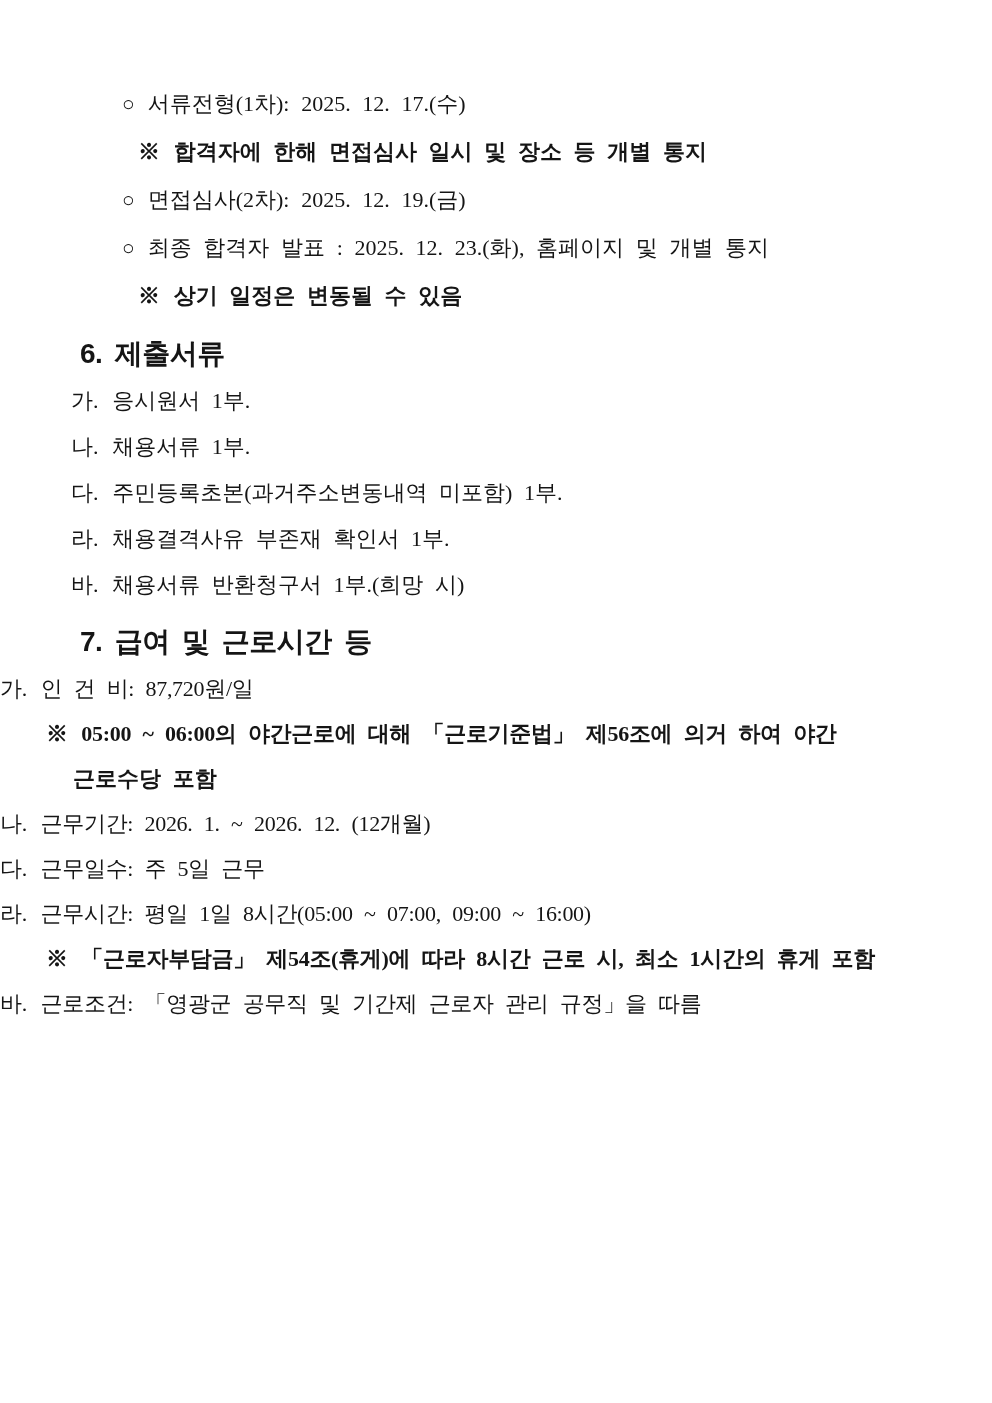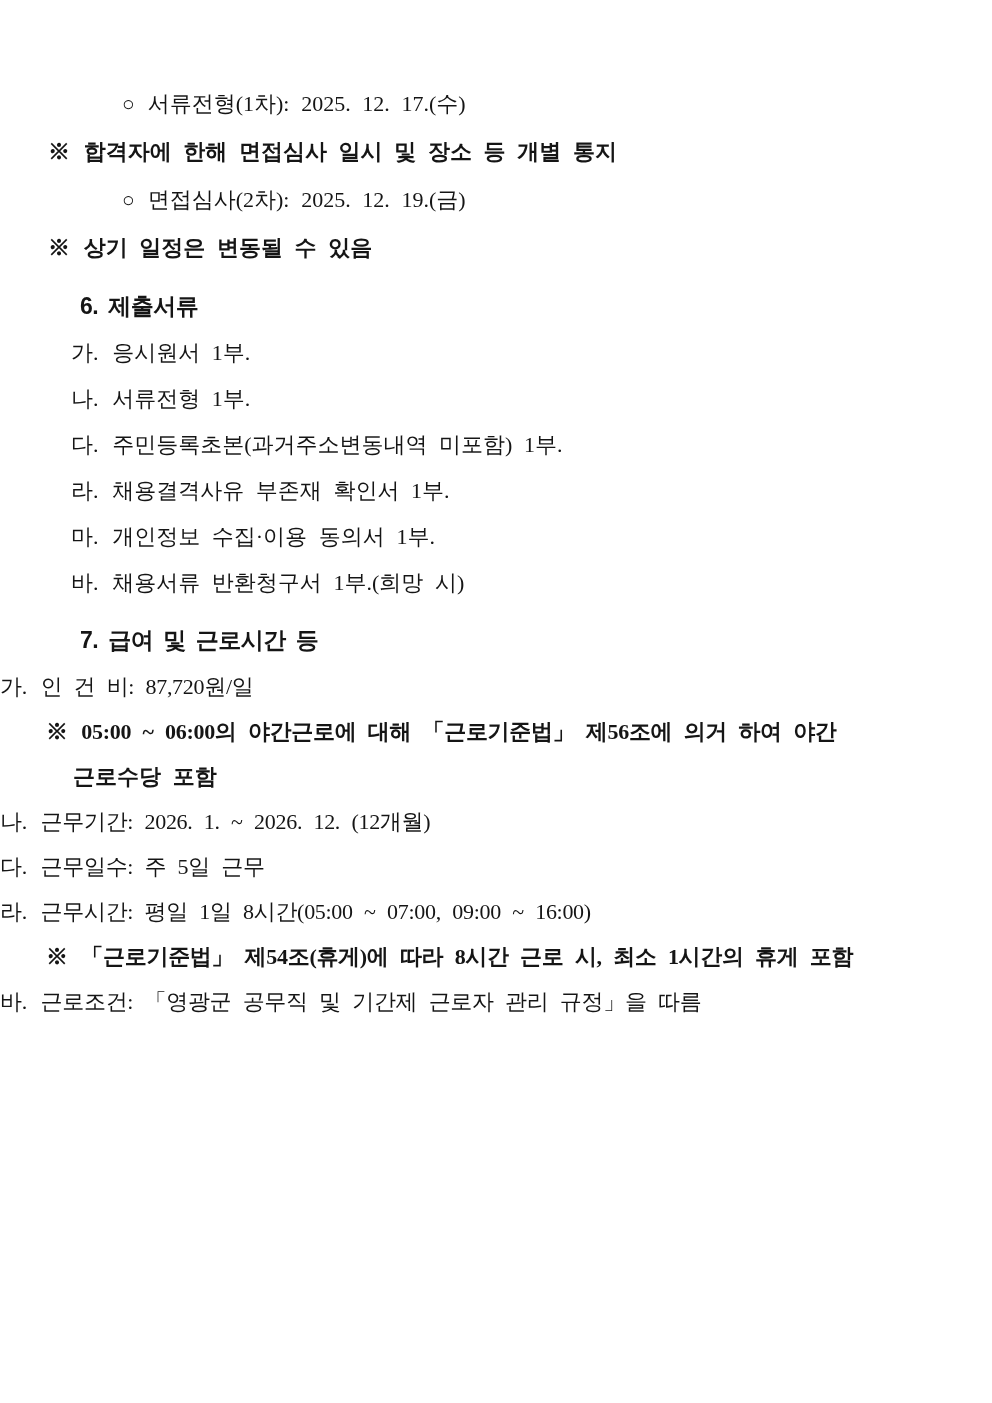--- a/index.html
+++ b/index.html
@@ -21,30 +21,30 @@
     white-space: nowrap;
     word-spacing: 0.28em;
   }
   .marker {
     display: inline-block;
     margin-right: 0.62em;
   }
   
   .sched        { line-height: 48px; }
   .sched.circle { padding-left: 122px; }
-  .sched.note   { font-weight: bold; margin-left: 48px; }
+  .sched.note   { padding-left: 138px; font-weight: bold; }
   .sched.circle .marker { font-size: 21px; }
   
   .heading {
     margin-top: 10px;
     line-height: 48px;
     padding-left: 80px;
     font-family: "Liberation Sans", sans-serif;
     font-weight: bold;
-    font-size: 23px;
+    font-size: 28px;
     letter-spacing: -0.5px;
     word-spacing: 0.18em;
     white-space: nowrap;
   }
   
   .doc-item { padding-left: 71px; line-height: 46px; }
   
   .pay-item {  line-height: 45px; letter-spacing: -0.3px; }
   .pay-note { padding-left: 46px; line-height: 45px; font-weight: bold; letter-spacing: -0.3px; }
   .pay-cont { padding-left: 73px; line-height: 45px; font-weight: bold; }
@@ -56,40 +56,40 @@
 
   <div class="line sched circle">
     <span class="marker">○</span><span>서류전형(1차): 2025. 12. 17.(수)</span>
   </div>
   <div class="line sched note">
     <span class="marker">※</span><span>합격자에 한해 면접심사 일시 및 장소 등 개별 통지</span>
   </div>
   <div class="line sched circle">
     <span class="marker">○</span><span>면접심사(2차): 2025. 12. 19.(금)</span>
   </div>
+  <div class="line sched circle">
+    <span class="marker">○</span><span>최종 합격자 발표 : 2025. 12. 23.(화), 홈페이지 및 개별 통지</span>
+  </div>
   <div class="line sched note">
     <span class="marker">※</span><span>상기 일정은 변동될 수 있음</span>
   </div>
 
   <div class="heading">6. 제출서류</div>
 
   <div class="line doc-item">
     <span class="marker">가.</span><span>응시원서 1부.</span>
   </div>
   <div class="line doc-item">
-    <span class="marker">나.</span><span>서류전형 1부.</span>
+    <span class="marker">나.</span><span>채용서류 1부.</span>
   </div>
   <div class="line doc-item">
     <span class="marker">다.</span><span>주민등록초본(과거주소변동내역 미포함) 1부.</span>
   </div>
   <div class="line doc-item">
     <span class="marker">라.</span><span>채용결격사유 부존재 확인서 1부.</span>
-  </div>
-  <div class="line doc-item">
-    <span class="marker">마.</span><span>개인정보 수집·이용 동의서 1부.</span>
   </div>
   <div class="line doc-item">
     <span class="marker">바.</span><span>채용서류 반환청구서 1부.(희망 시)</span>
   </div>
 
   <div class="heading">7. 급여 및 근로시간 등</div>
 
   <div class="line pay-item">
     <span class="marker">가.</span><span>인 건 비: 87,720원/일</span>
   </div>
@@ -102,19 +102,19 @@
   <div class="line pay-item">
     <span class="marker">나.</span><span>근무기간: 2026. 1. ~ 2026. 12. (12개월)</span>
   </div>
   <div class="line pay-item">
     <span class="marker">다.</span><span>근무일수: 주 5일 근무</span>
   </div>
   <div class="line pay-item">
     <span class="marker">라.</span><span>근무시간: 평일 1일 8시간(05:00 ~ 07:00, 09:00 ~ 16:00)</span>
   </div>
   <div class="line pay-note">
-    <span class="marker">※</span><span>「근로기준법」 제54조(휴게)에 따라 8시간 근로 시, 최소 1시간의 휴게 포함</span>
+    <span class="marker">※</span><span>「근로자부담금」 제54조(휴게)에 따라 8시간 근로 시, 최소 1시간의 휴게 포함</span>
   </div>
   <div class="line pay-item">
     <span class="marker">바.</span><span>근로조건: 「영광군 공무직 및 기간제 근로자 관리 규정」을 따름</span>
   </div>
 
 </div>
 
 </body></html>

